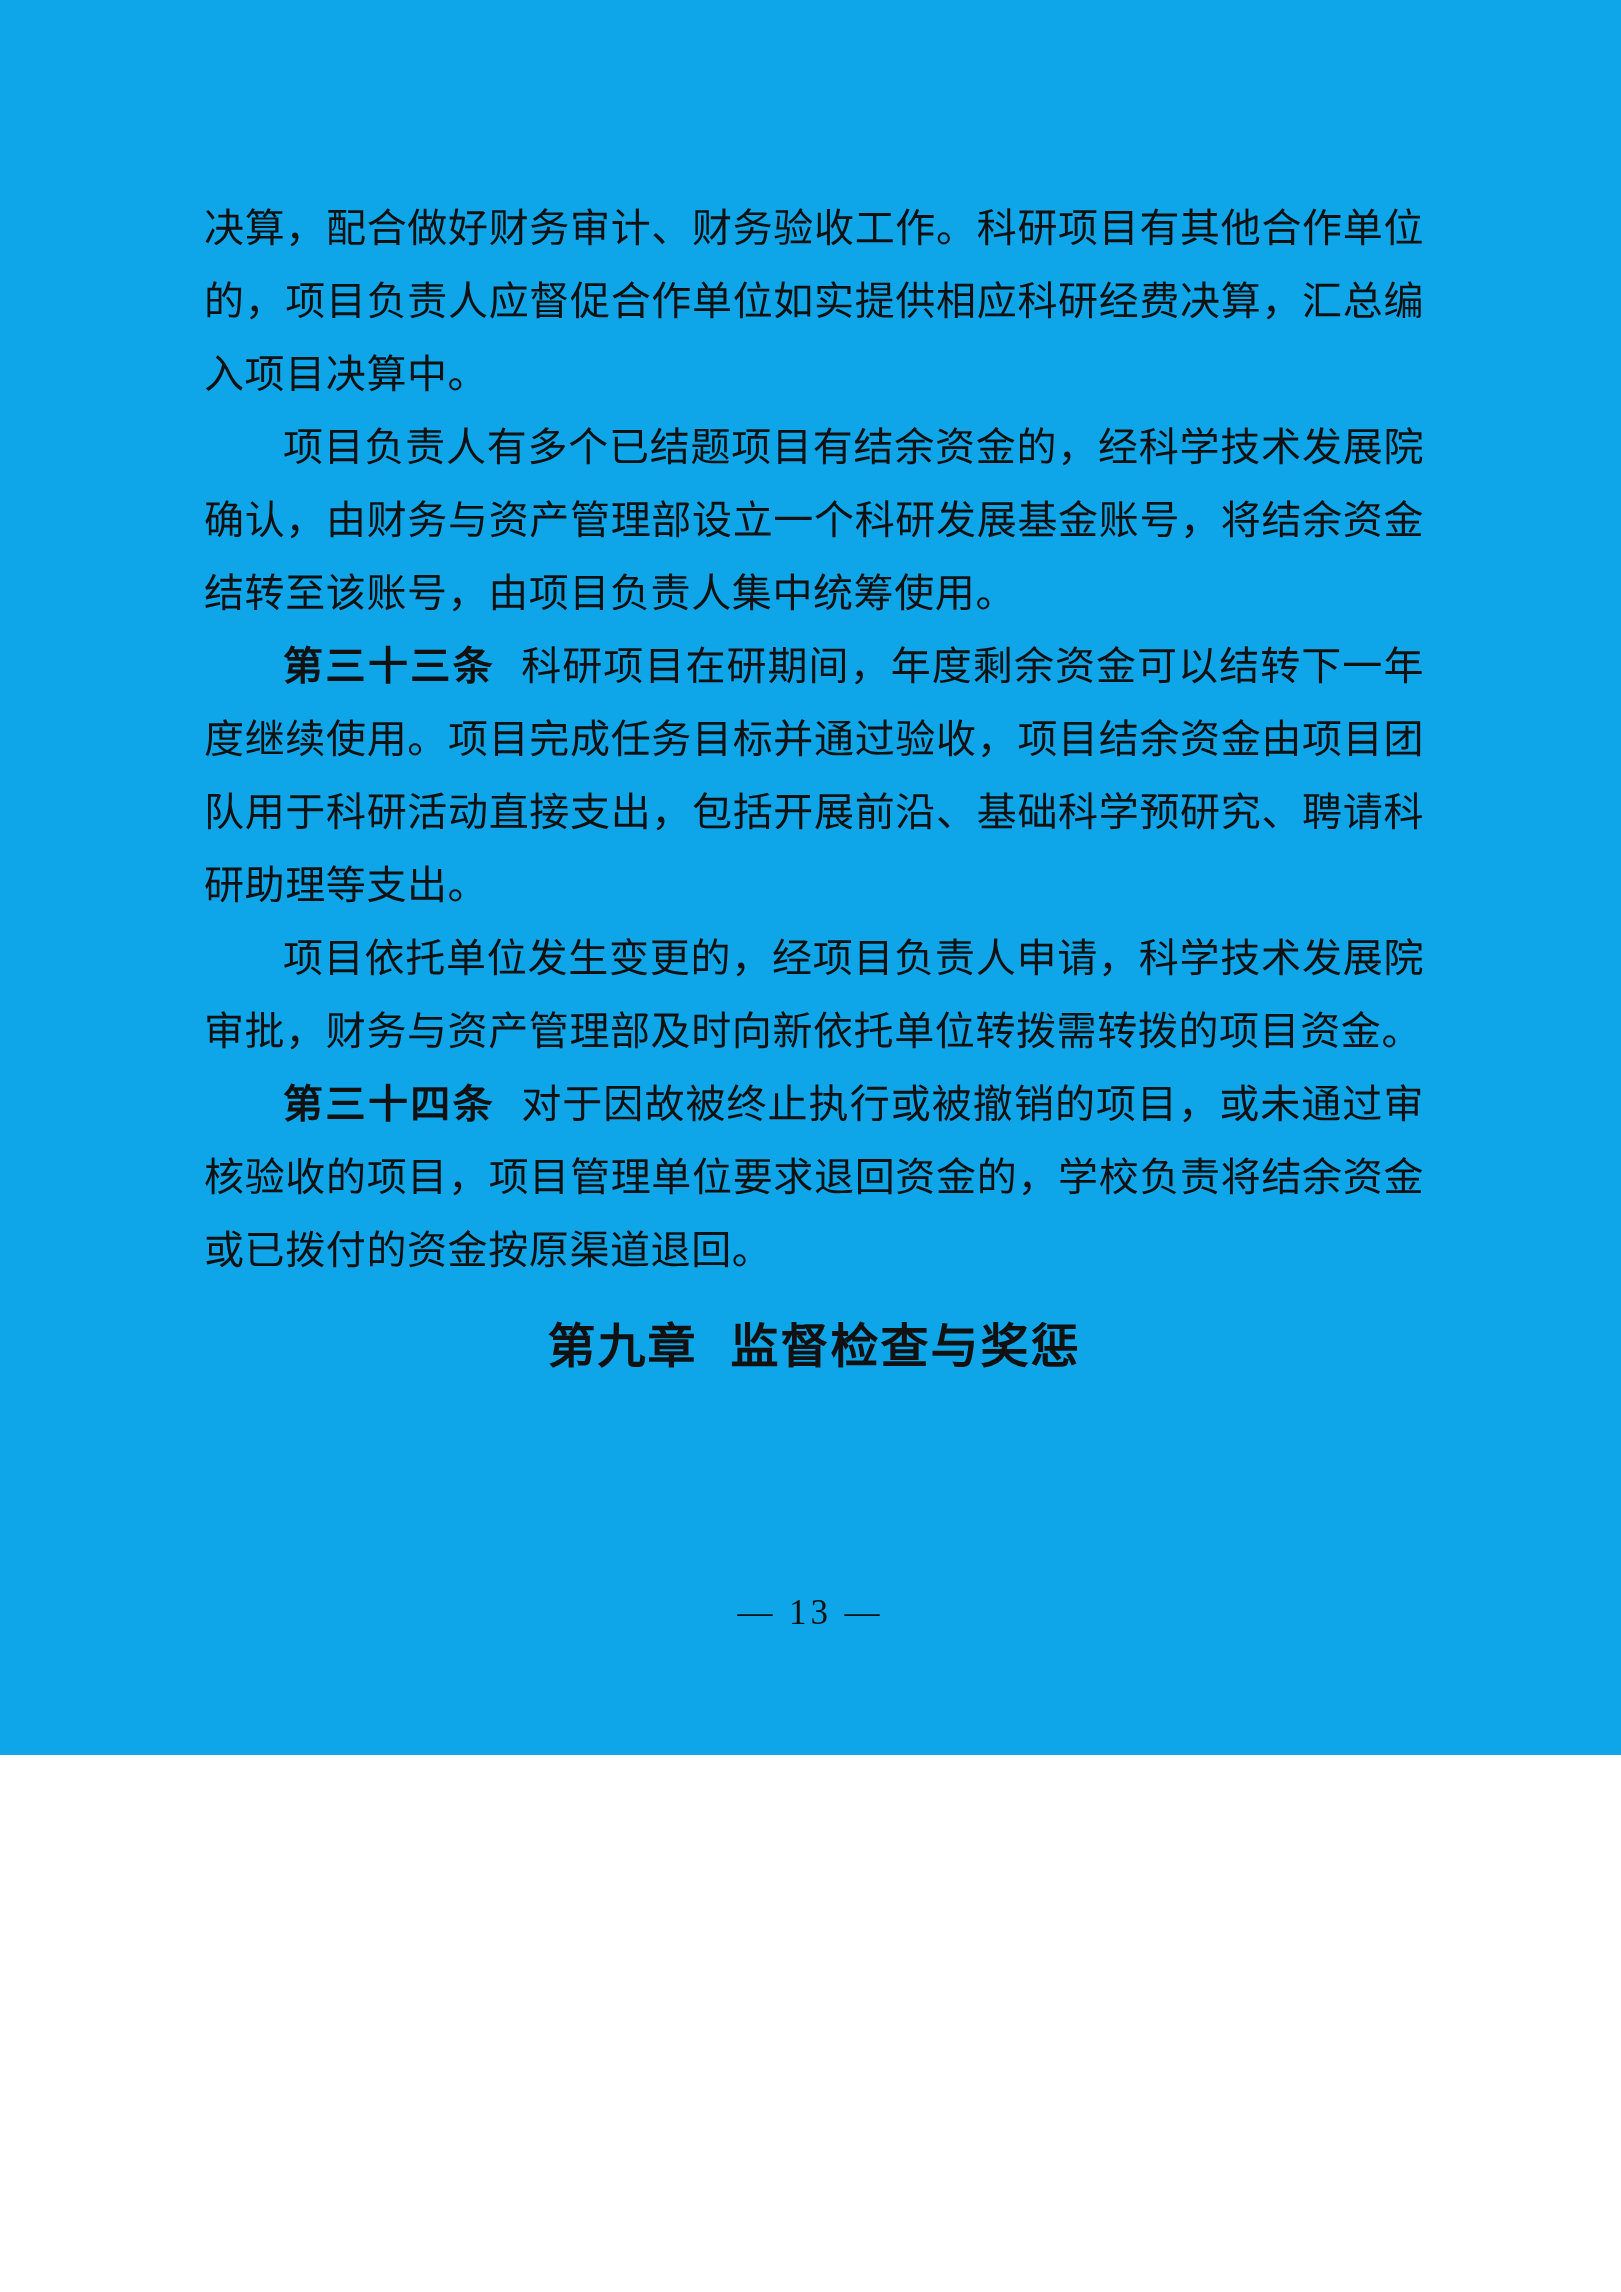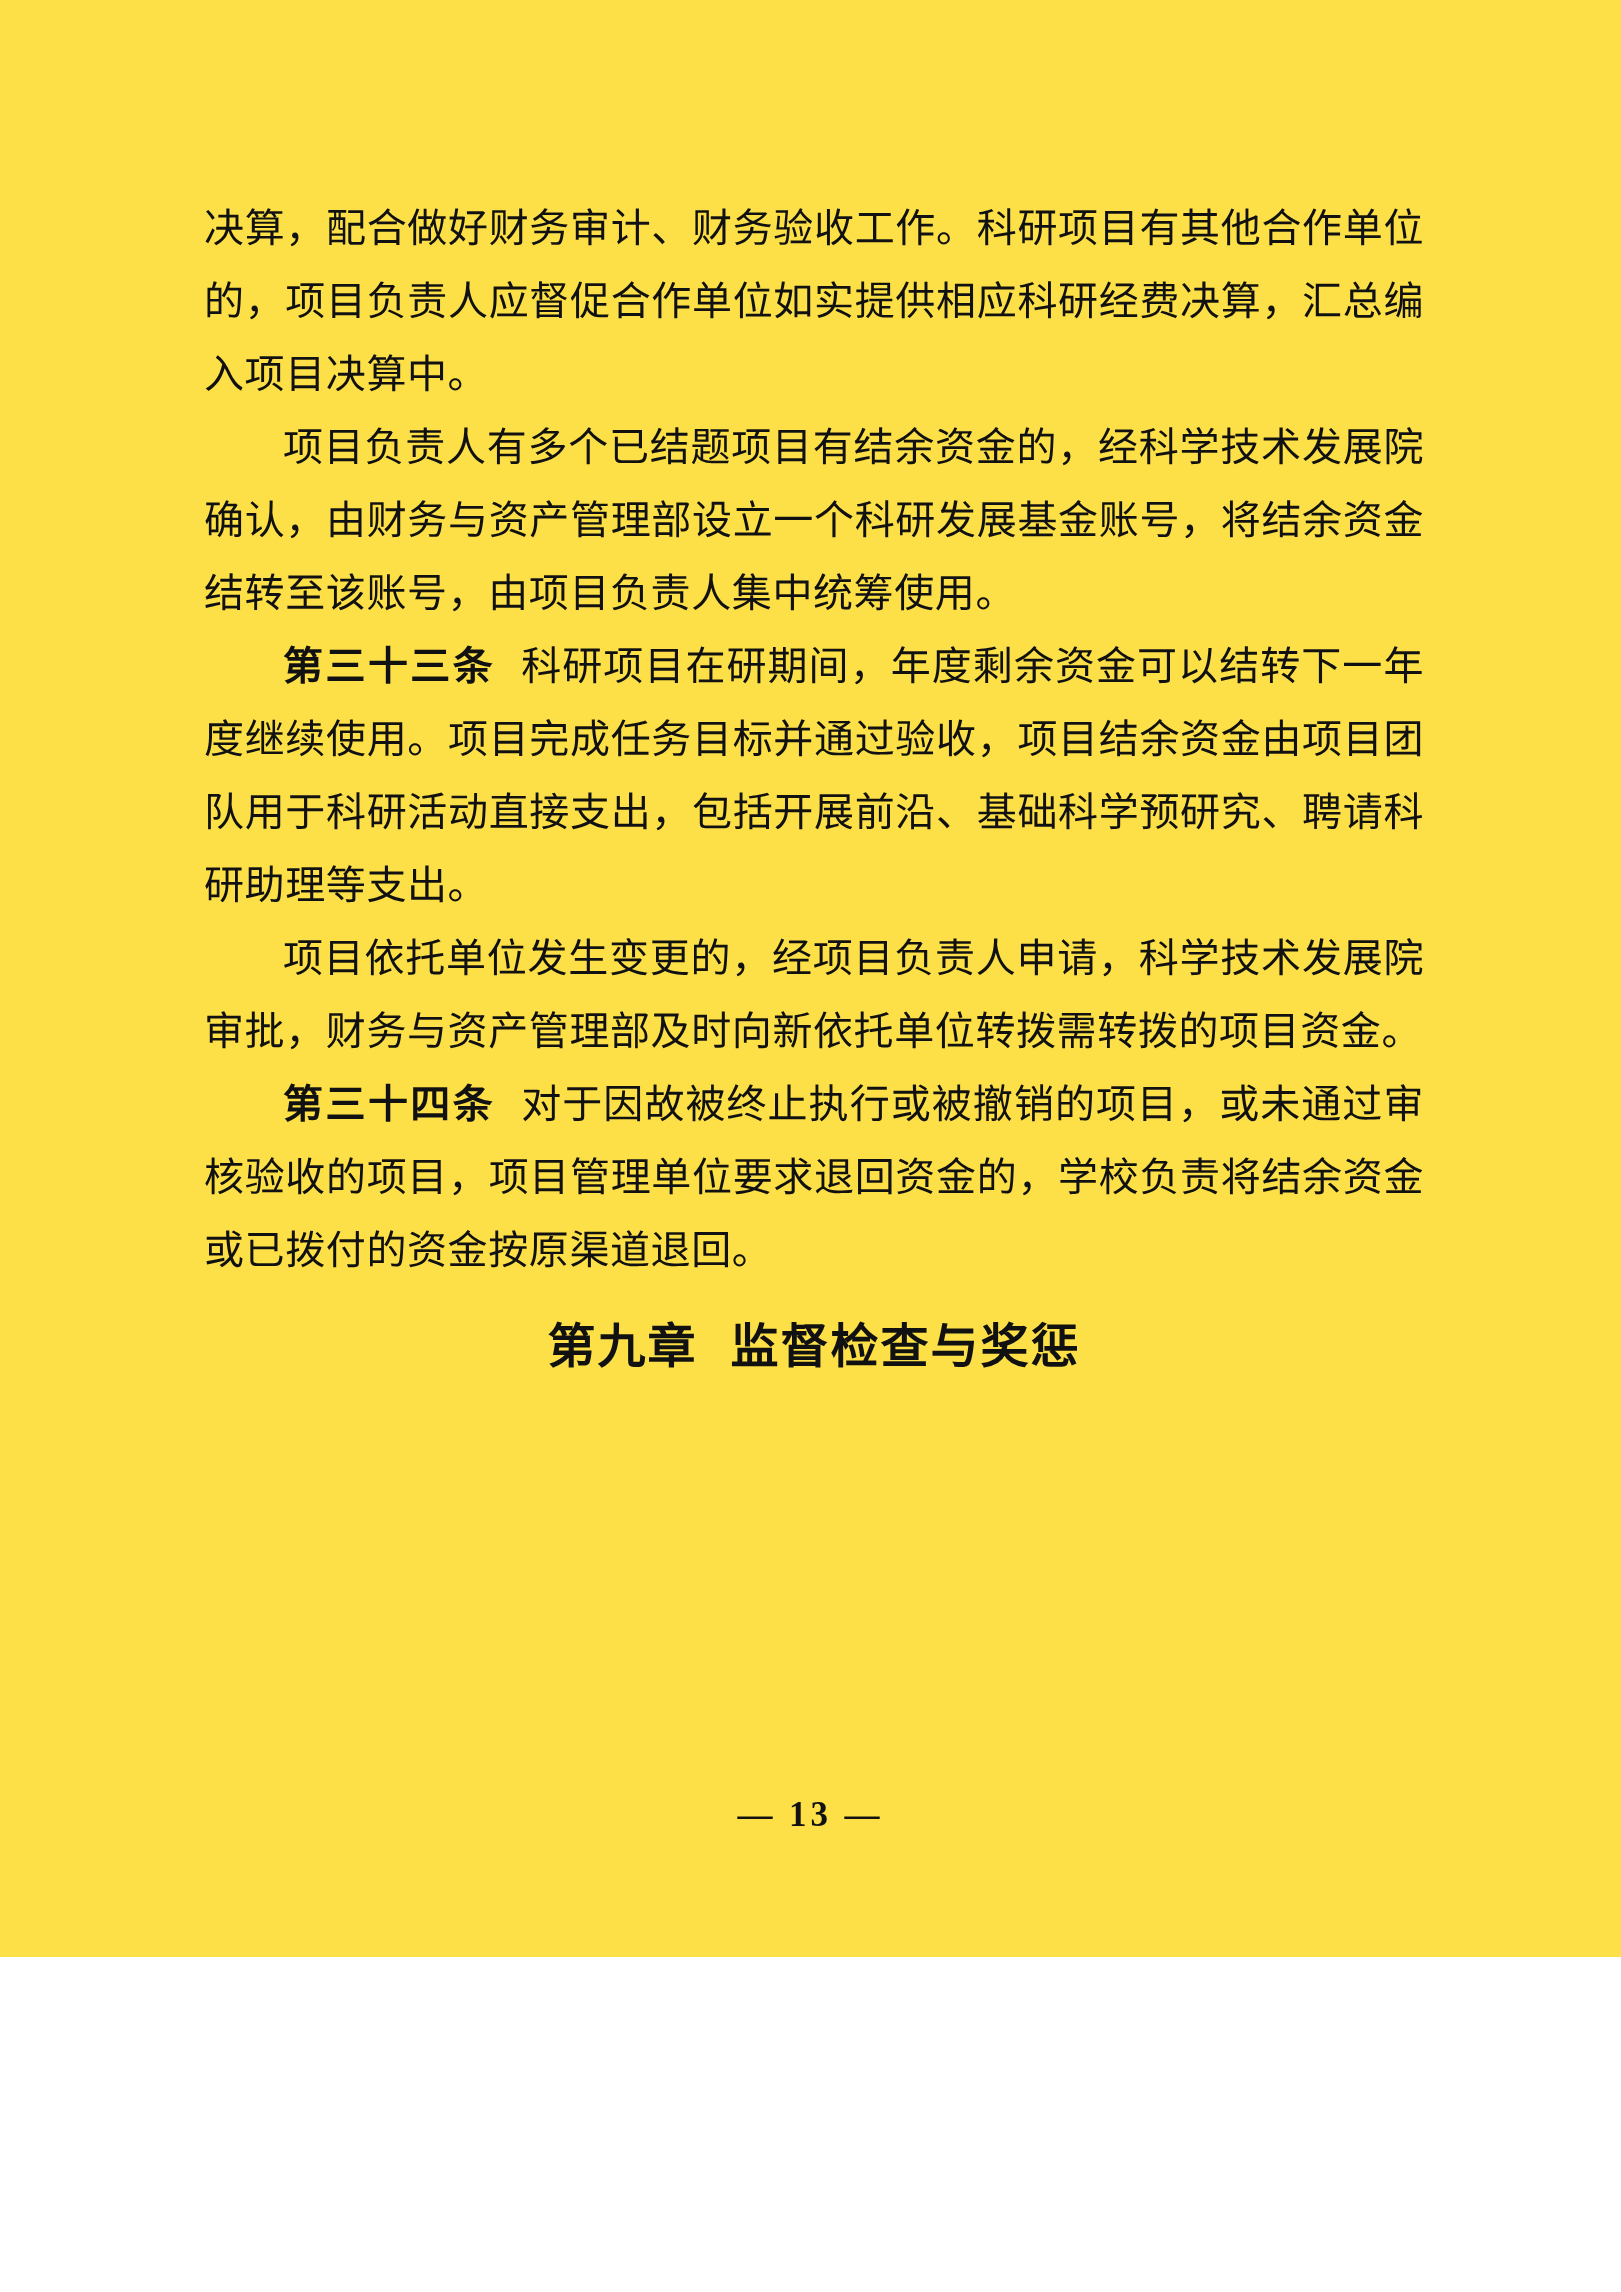--- a/index.html
+++ b/index.html
@@ -3,22 +3,22 @@
 <meta charset="utf-8">
 <style>
   html, body {
     margin: 0;
     padding: 0;
     background: #ffffff;
   }
   .page {
     position: relative;
     width: 1621px;
-    height: 1957px;
-    background: #fde047;
+    height: 1755px;
+    background: #0ea5e9;
     box-sizing: border-box;
     font-family: "Liberation Serif", "DejaVu Serif", serif;
     color: #111111;
     overflow: hidden;
   }
   .content {
     position: absolute;
     left: 204px;
     top: 192px;
     width: 1220px;
@@ -64,21 +64,20 @@
     right: 0;
     bottom: 122px;
     text-align: center;
     font-size: 35px;
     letter-spacing: 3.9px;
     color: #111111;
     font-family: "Liberation Serif", "DejaVu Serif", serif;
   }
   .page-number .pn-inner {
     display: inline-block;
-    font-weight: bold;
   }
 </style>
 </head>
 <body>
 
 <div class="page">
   <div class="content">
 
     <p class="para">
       <span>决算，配合做好财务审计、财务验收工作。科研项目有其他合作单位的，项目负责人应督促合作单位如实提供相应科研经费决算，汇总编入项目决算中。</span>

